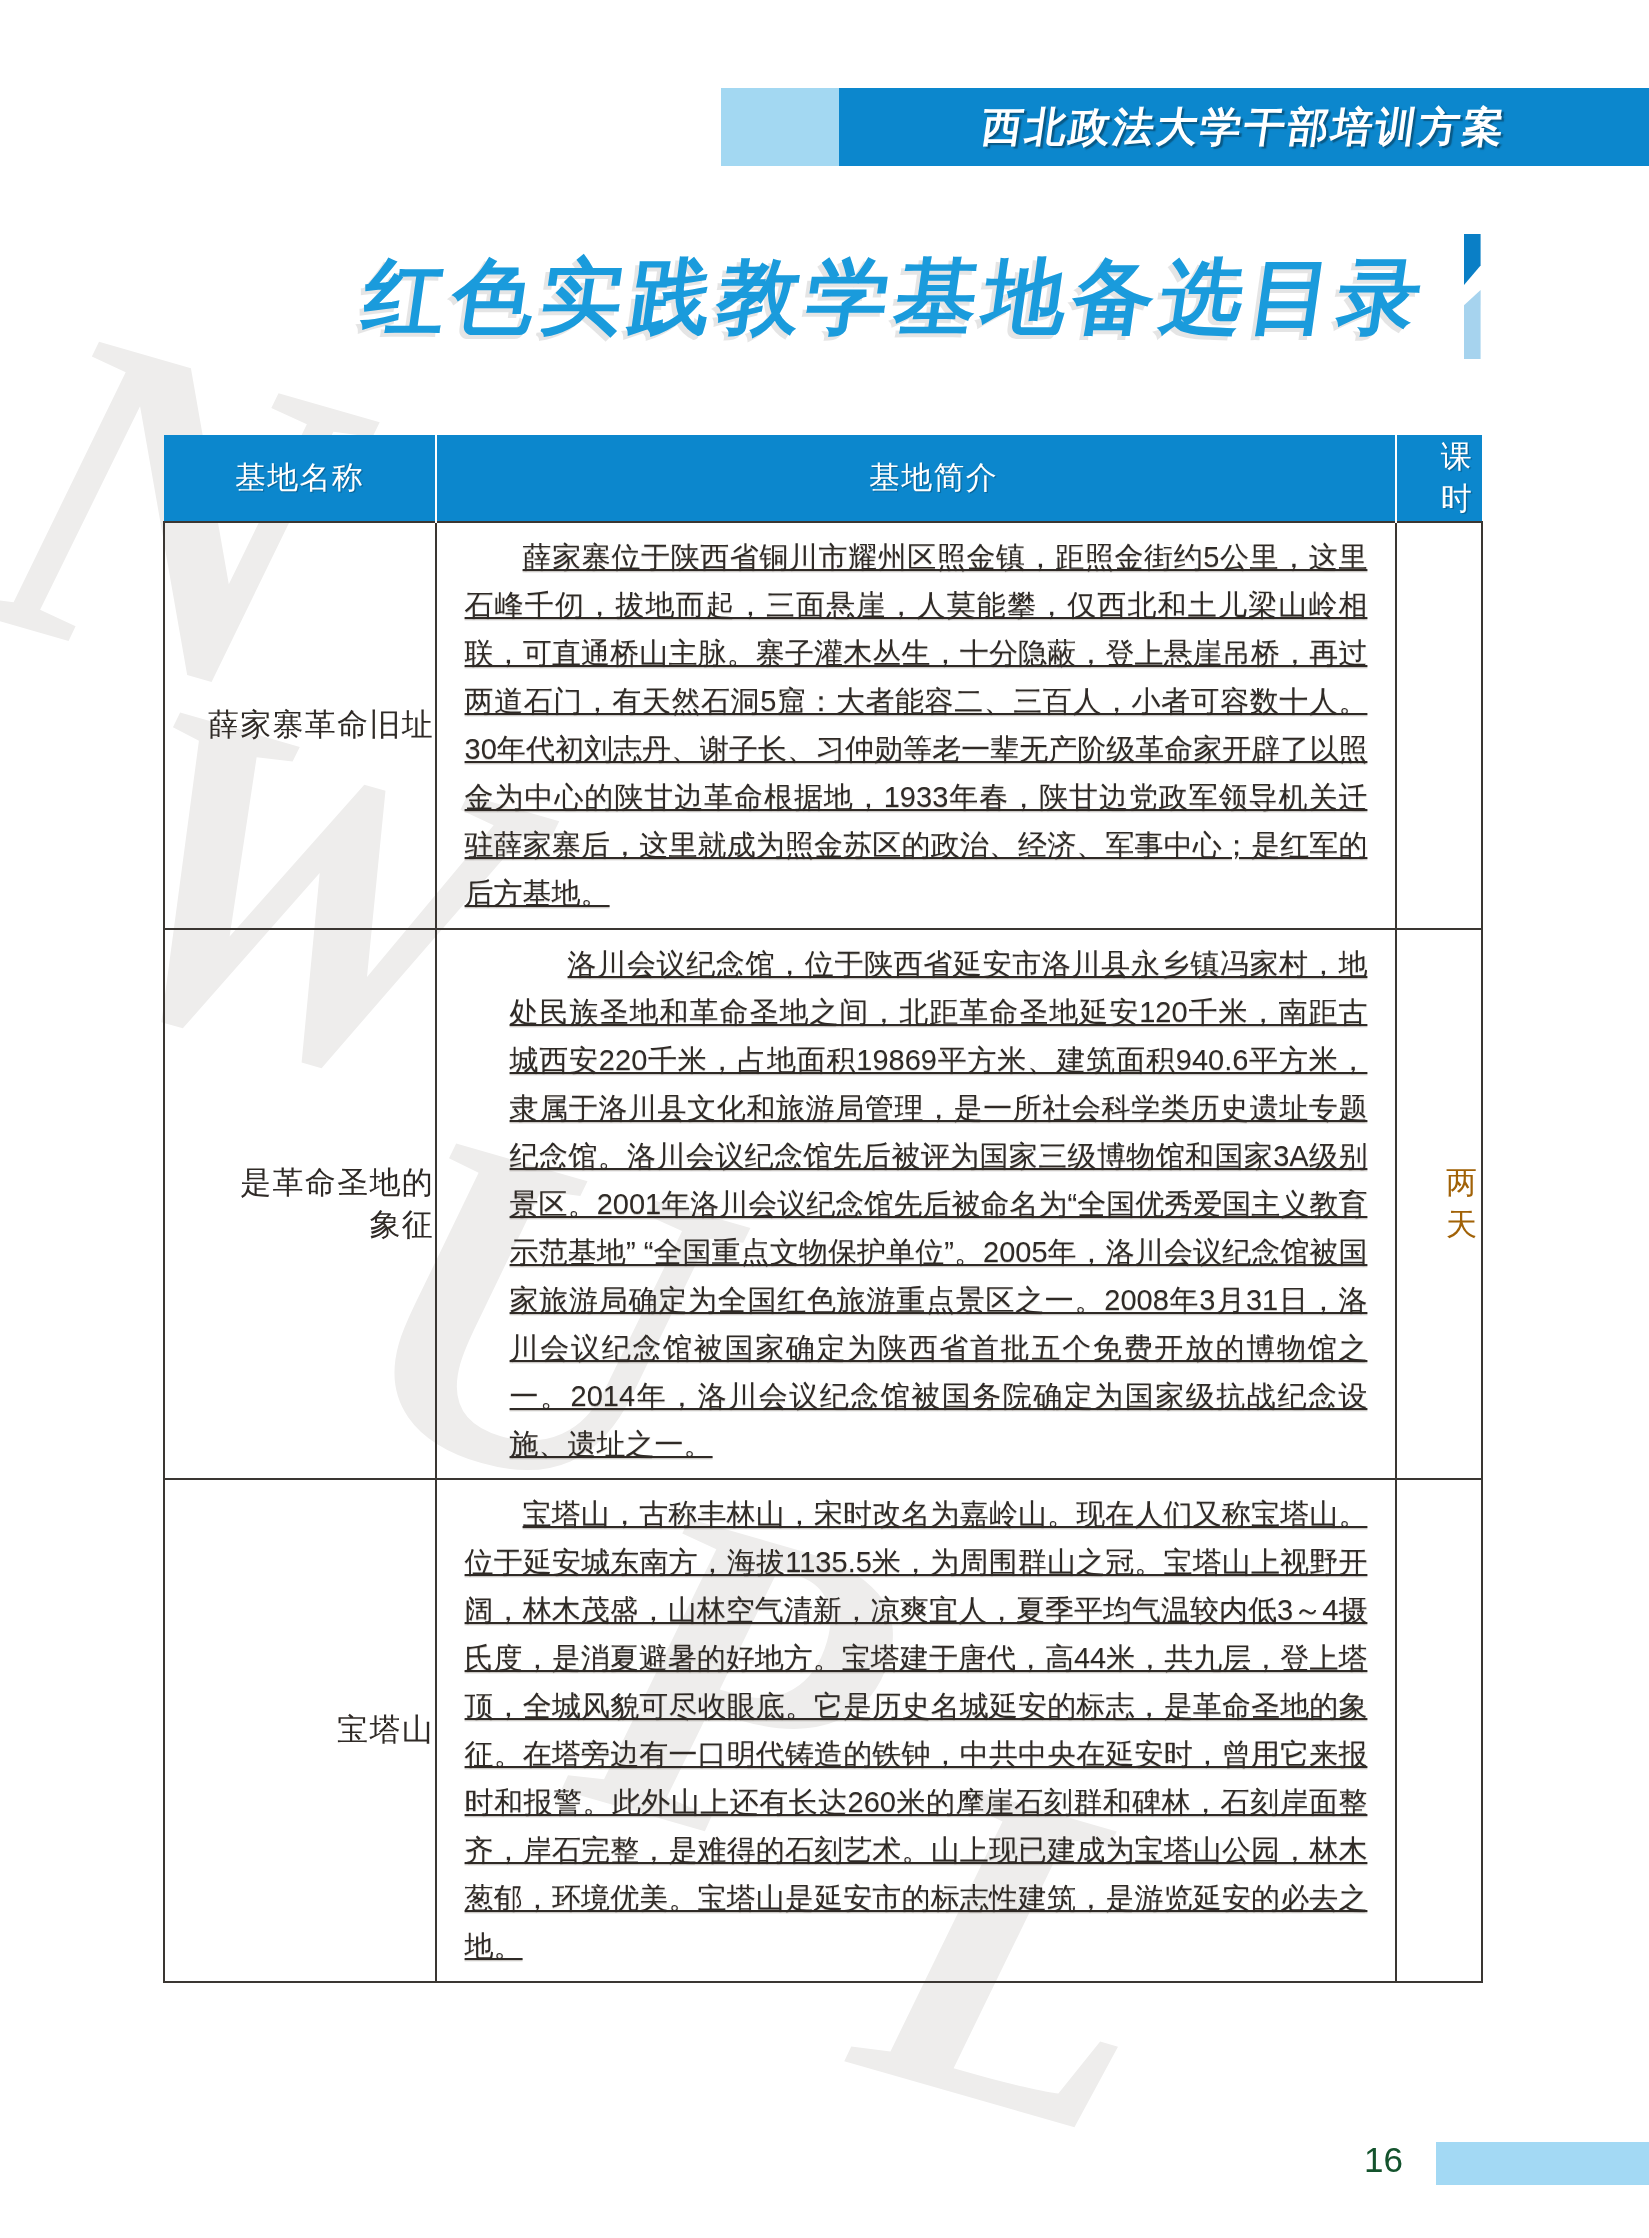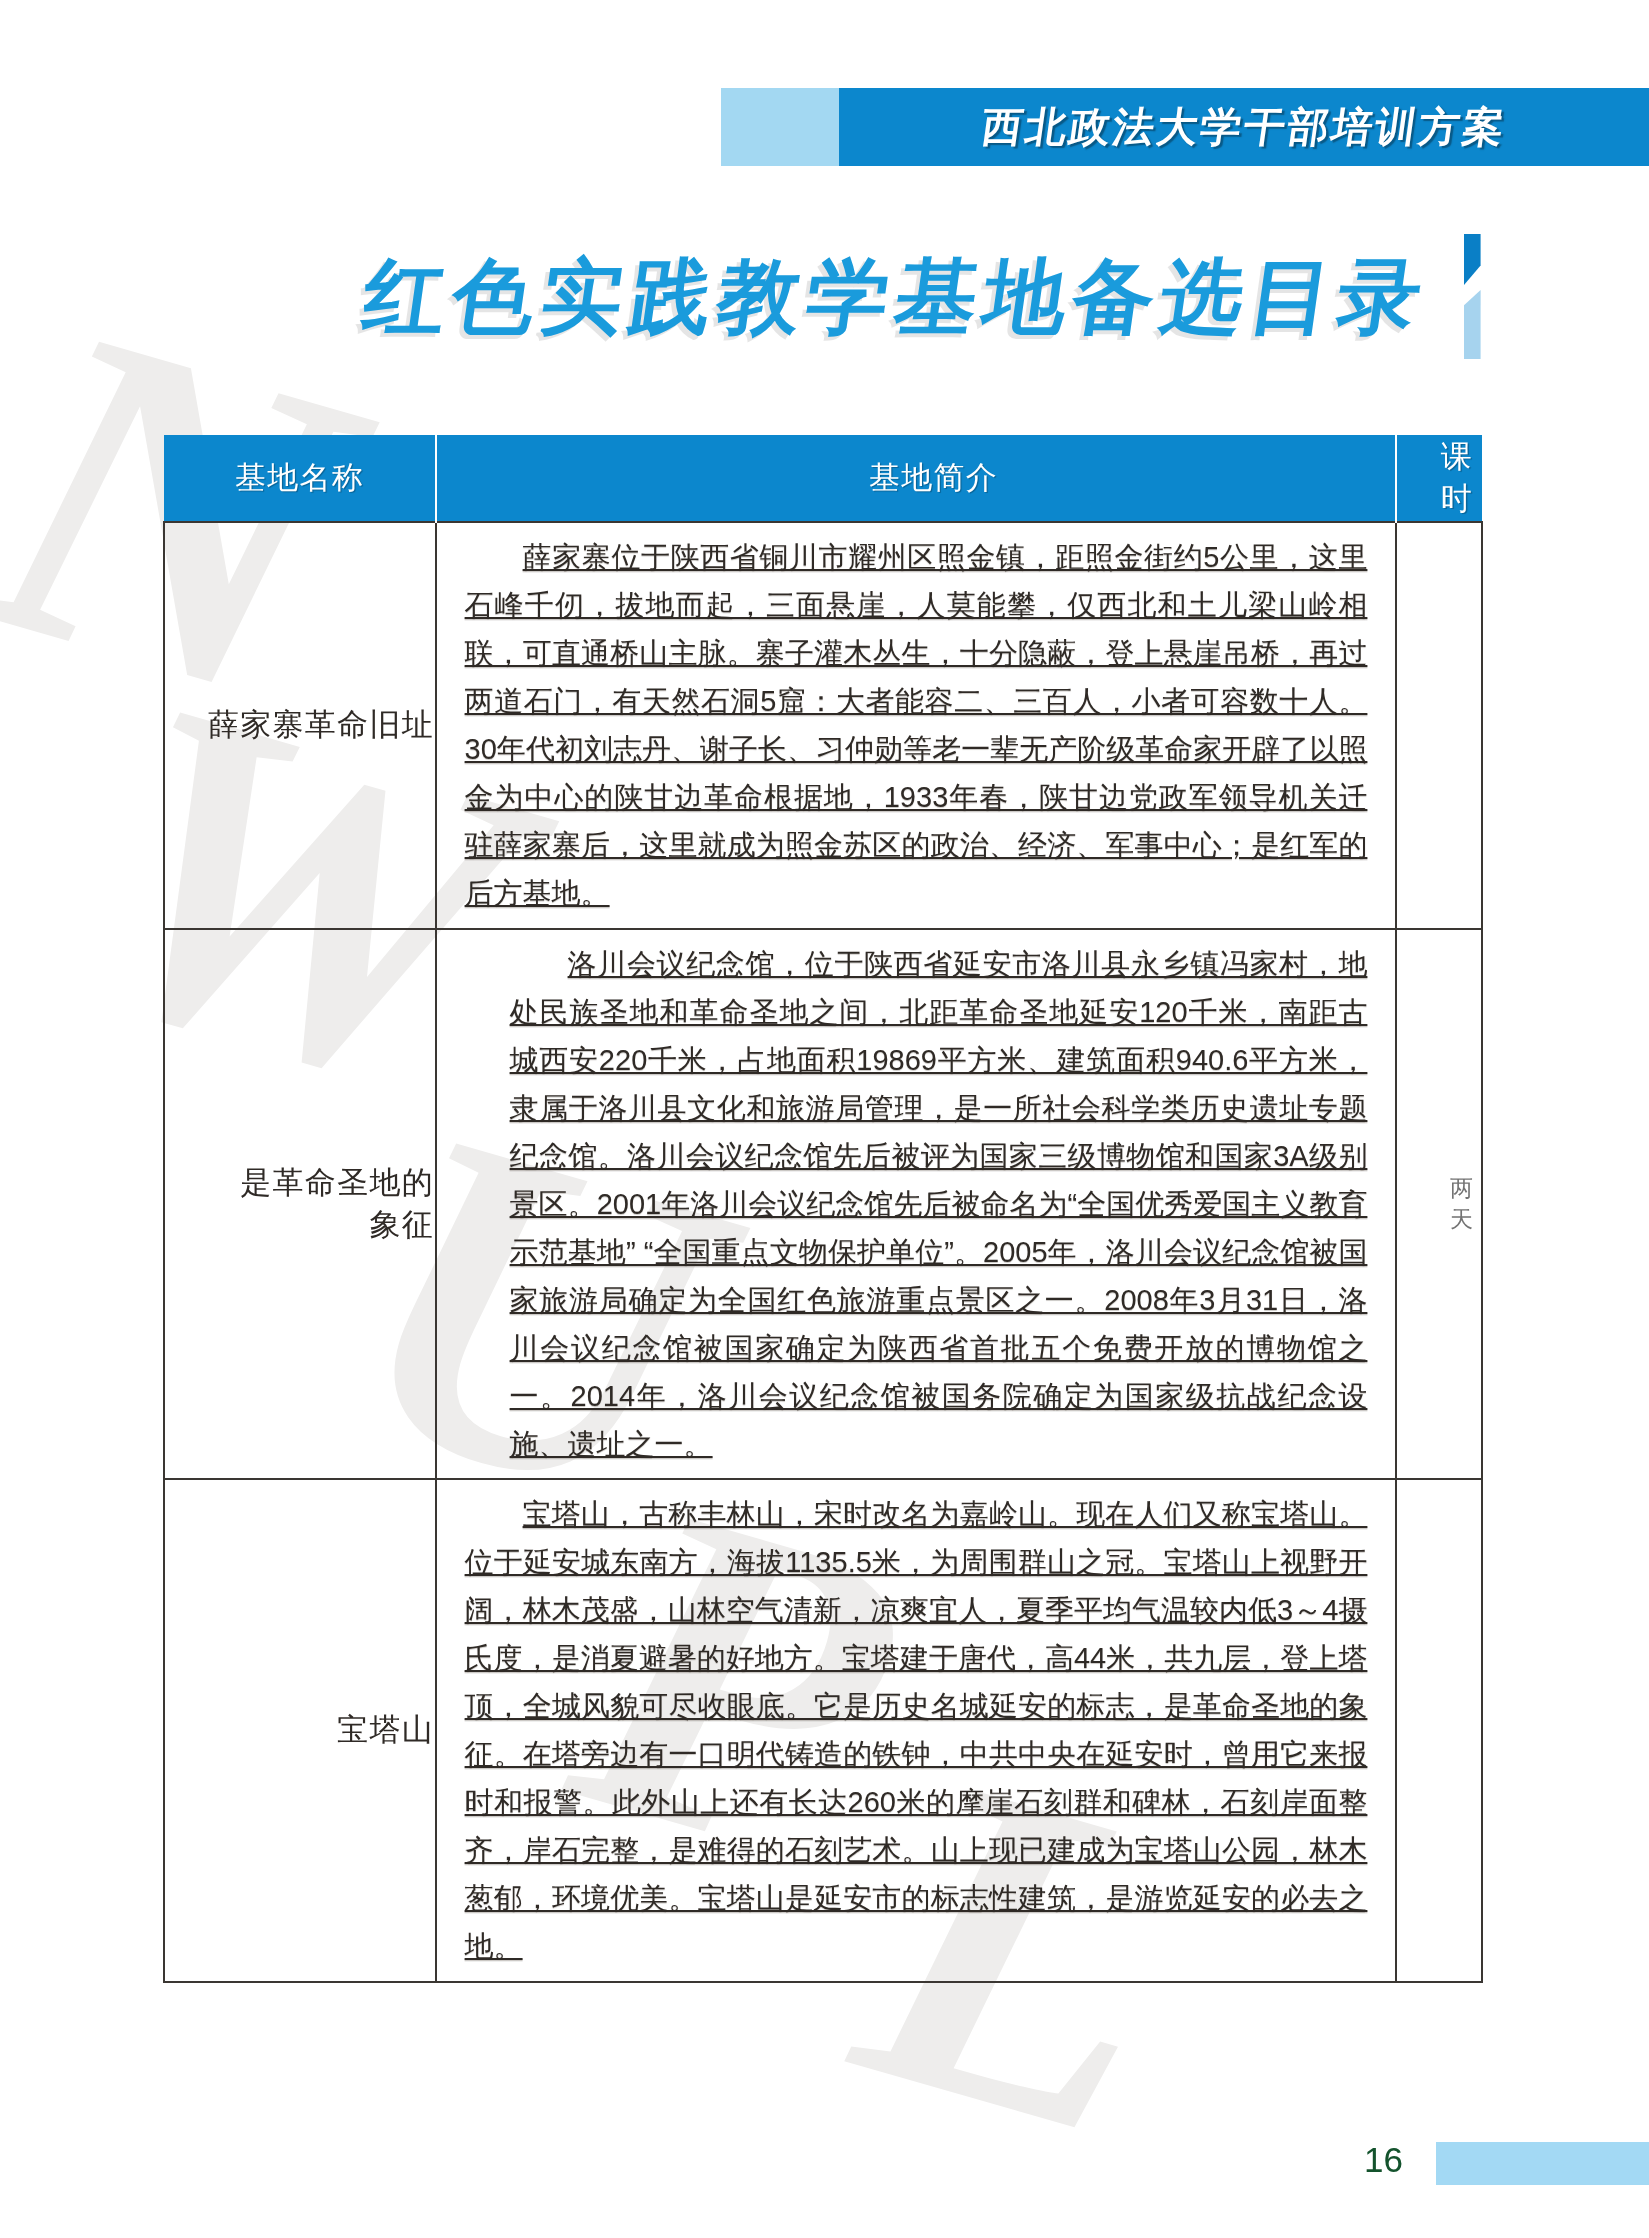--- a/index.html
+++ b/index.html
@@ -88,21 +88,21 @@
     background:transparent;
   }
   .row-1 td{height:378px;}
   .row-2 td{height:491px;padding-left:46px;}
   .row-3 td{height:491px;}
   td.name-cell{
     text-align:right;font-size:31px;color:#2f2a26;
     letter-spacing:1.3px;
   }
   td.hours-cell{
-    text-align:center;font-size:23px;color:#737373;margin-left:16px;
+    text-align:center;font-size:31px;color:#a16207;margin-left:16px;
   }
   .intro{
     margin:0;padding:9.3px 26.6px;
     font-size:29px;line-height:48px;
     text-align:justify;text-indent:2em;
     color:#2f2a26;
     text-shadow:0 1.3px 0.7px rgba(110,100,92,0.35);
     text-decoration:underline;
   }
 

